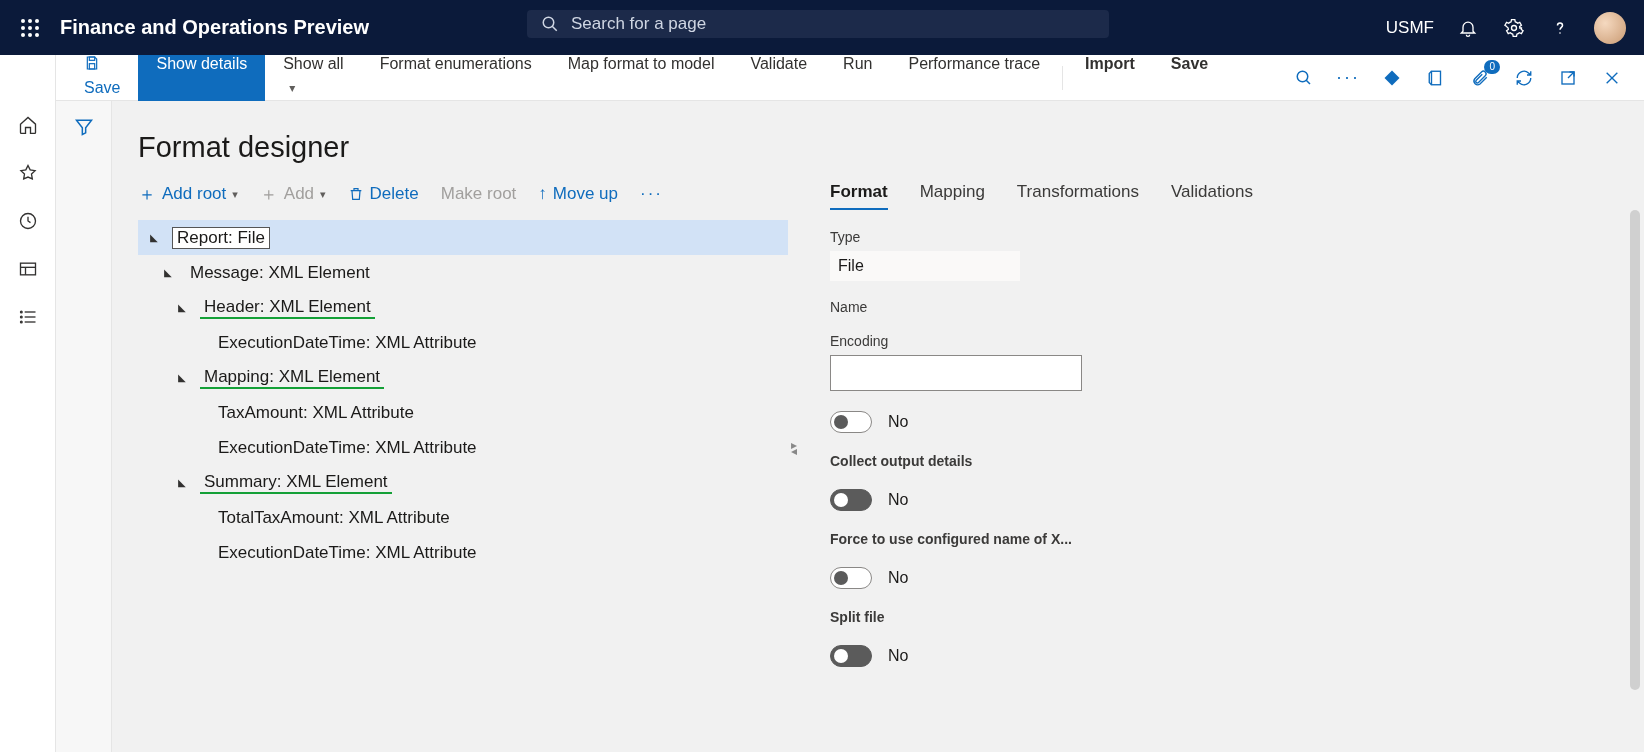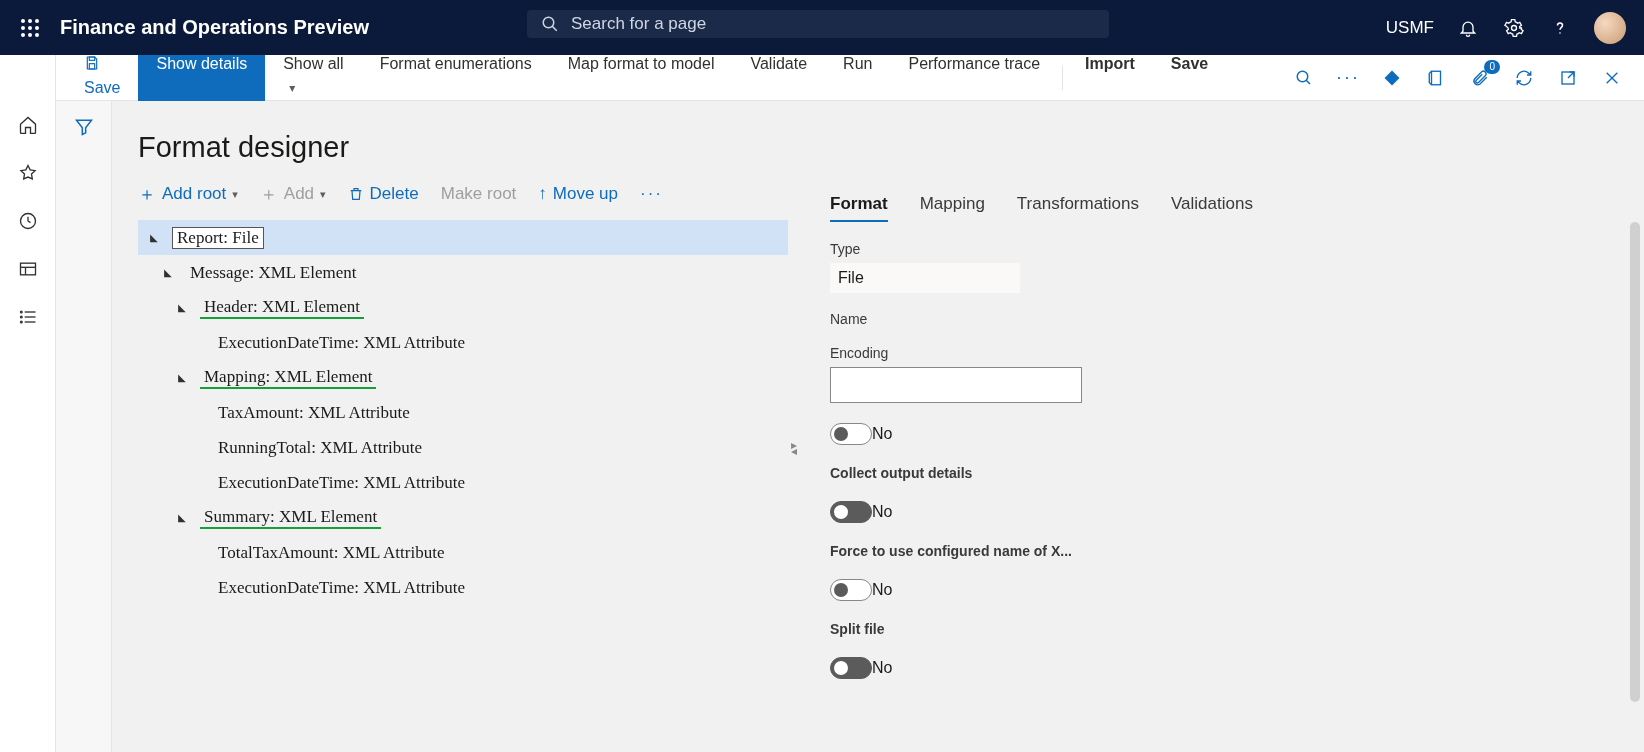--- a/index.html
+++ b/index.html
@@ -89,57 +89,57 @@
   
   .main {
     position:absolute; left:112px; top:101px; right:0; bottom:0;
     padding: 18px 26px 0 26px; background:#f1f1f1; overflow:hidden;
   }
   .breadcrumb { font-size:14px; letter-spacing:0.3px; color:#3b3a39; text-transform:uppercase; }
   .page-title { font-size:29px; color:#1b1a19; margin-top:12px; }
 
   .columns { display:flex; margin-top:18px; gap:0; }
   .left-col { width:650px; }
-  .right-col { flex:1; padding-left:30px; position:relative;margin-top:12px; }
+  .right-col { flex:1; padding-left:30px; position:relative; }
   .splitter { width:12px; display:flex; align-items:flex-start; justify-content:center; padding-top:260px; color:#888;}
   .scrollbar-fake { position:absolute; right:-22px; top:28px; width:10px; height:480px; background:#d0d0d0; border-radius:5px;}
 
   
   .tree-toolbar { display:flex; align-items:center; gap:22px; font-size:17px; }
   .tree-toolbar .tbtn { display:flex; align-items:center; gap:6px; color:#0f6cbd; cursor:pointer;}
   .tree-toolbar .tbtn.disabled { color:#a19f9d; cursor:default; }
   .tree-toolbar .tbtn .chev { font-size:11px; color:#605e5c; }
   .tree-toolbar .more { color:#0f6cbd; letter-spacing:2px; }
 
   
   .tree { margin-top:14px; font-size:17px; color:#1b1a19;}
   .tree-row { display:flex; align-items:center; height:35px; padding-left:6px;}
   .tree-row.selected { background:#d2e2f6; }
   .tree-row .caret { width:20px; text-align:center; color:#323130; font-size:11px;}
   .tree-row .spacer { display:inline-block; }
-  .tree-row .node-label { padding:0 4px;font-family:Liberation Serif, serif; }
+  .tree-row .node-label { padding:0 4px; }
   .tree-row.selected .node-label { border:1px solid #555; background:#fff; }
   .green-underline { border-bottom:2px solid #14a037; padding-bottom:1px; }
 
   
   .tabs { display:flex; gap:32px; font-size:17px; color:#3b3a39; border-bottom:1px solid transparent;}
   .tab { padding-bottom:6px; cursor:pointer; }
   .tab.active { color:#1b1a19; font-weight:600; border-bottom:2px solid #0f6cbd; }
 
   .field { margin-top:18px; }
   .field-label { font-size:14px; color:#3b3a39; margin-bottom:6px; display:block;}
   .field .ro { background:#faf9f8; border:none; width:190px; height:30px; padding:4px 8px; font-size:16px; color:#1b1a19;}
   .field input[type=text].editable {
     width:252px; height:36px; border:1px solid #8a8886; padding:4px 8px; font-size:16px; color:#1b1a19; background:#fff;
   }
   .field input.empty {
     width:190px; height:36px; border:1px solid #8a8886; background:#fff;
   }
 
-  .toggle-row { margin-top:20px; display:flex; align-items:center; gap:0;}
+  .toggle-row { margin-top:20px; display:flex; align-items:center; gap:16px;}
   .toggle-label { font-size:14px; font-weight:600; color:#3b3a39; margin-bottom:6px; display:block;}
   .toggle {
     width:42px; height:22px; border-radius:11px; border:1px solid #8a8886;
     background:#fff; position:relative; cursor:pointer;
   }
   .toggle.off-filled { background:#5b5b5b; border-color:#5b5b5b;}
   .toggle .knob {
     width:14px; height:14px; border-radius:50%; background:#5b5b5b;
     position:absolute; top:3px; left:3px;
   }
@@ -414,26 +414,20 @@
           <div class="tree-row">
             <span class="spacer" style="width: 42px;"></span>
             <span class="caret" style="transform: scaleX(-1); font-size: 10px; color: rgb(50, 49, 48);"></span>
             <span class="spacer" style="width: 8px;"></span>
             <span class="node-label">TaxAmount: XML Attribute</span>
           </div>
           <div class="tree-row">
             <span class="spacer" style="width: 42px;"></span>
             <span class="caret" style="transform: scaleX(-1); font-size: 10px; color: rgb(50, 49, 48);"></span>
             <span class="spacer" style="width: 8px;"></span>
-            <span class="node-label">RunningTotal: XML Attribute</span>
-          </div>
-          <div class="tree-row">
-            <span class="spacer" style="width: 42px;"></span>
-            <span class="caret" style="transform: scaleX(-1); font-size: 10px; color: rgb(50, 49, 48);"></span>
-            <span class="spacer" style="width: 8px;"></span>
             <span class="node-label">ExecutionDateTime: XML Attribute</span>
           </div>
           <div class="tree-row">
             <span class="spacer" style="width: 28px;"></span>
             <span class="caret" style="transform: scaleX(-1); font-size: 10px; color: rgb(50, 49, 48);">◢</span>
             <span class="spacer" style="width: 8px;"></span>
             <span class="node-label green-underline">Summary: XML Element</span>
           </div>
           <div class="tree-row">
             <span class="spacer" style="width: 42px;"></span>

